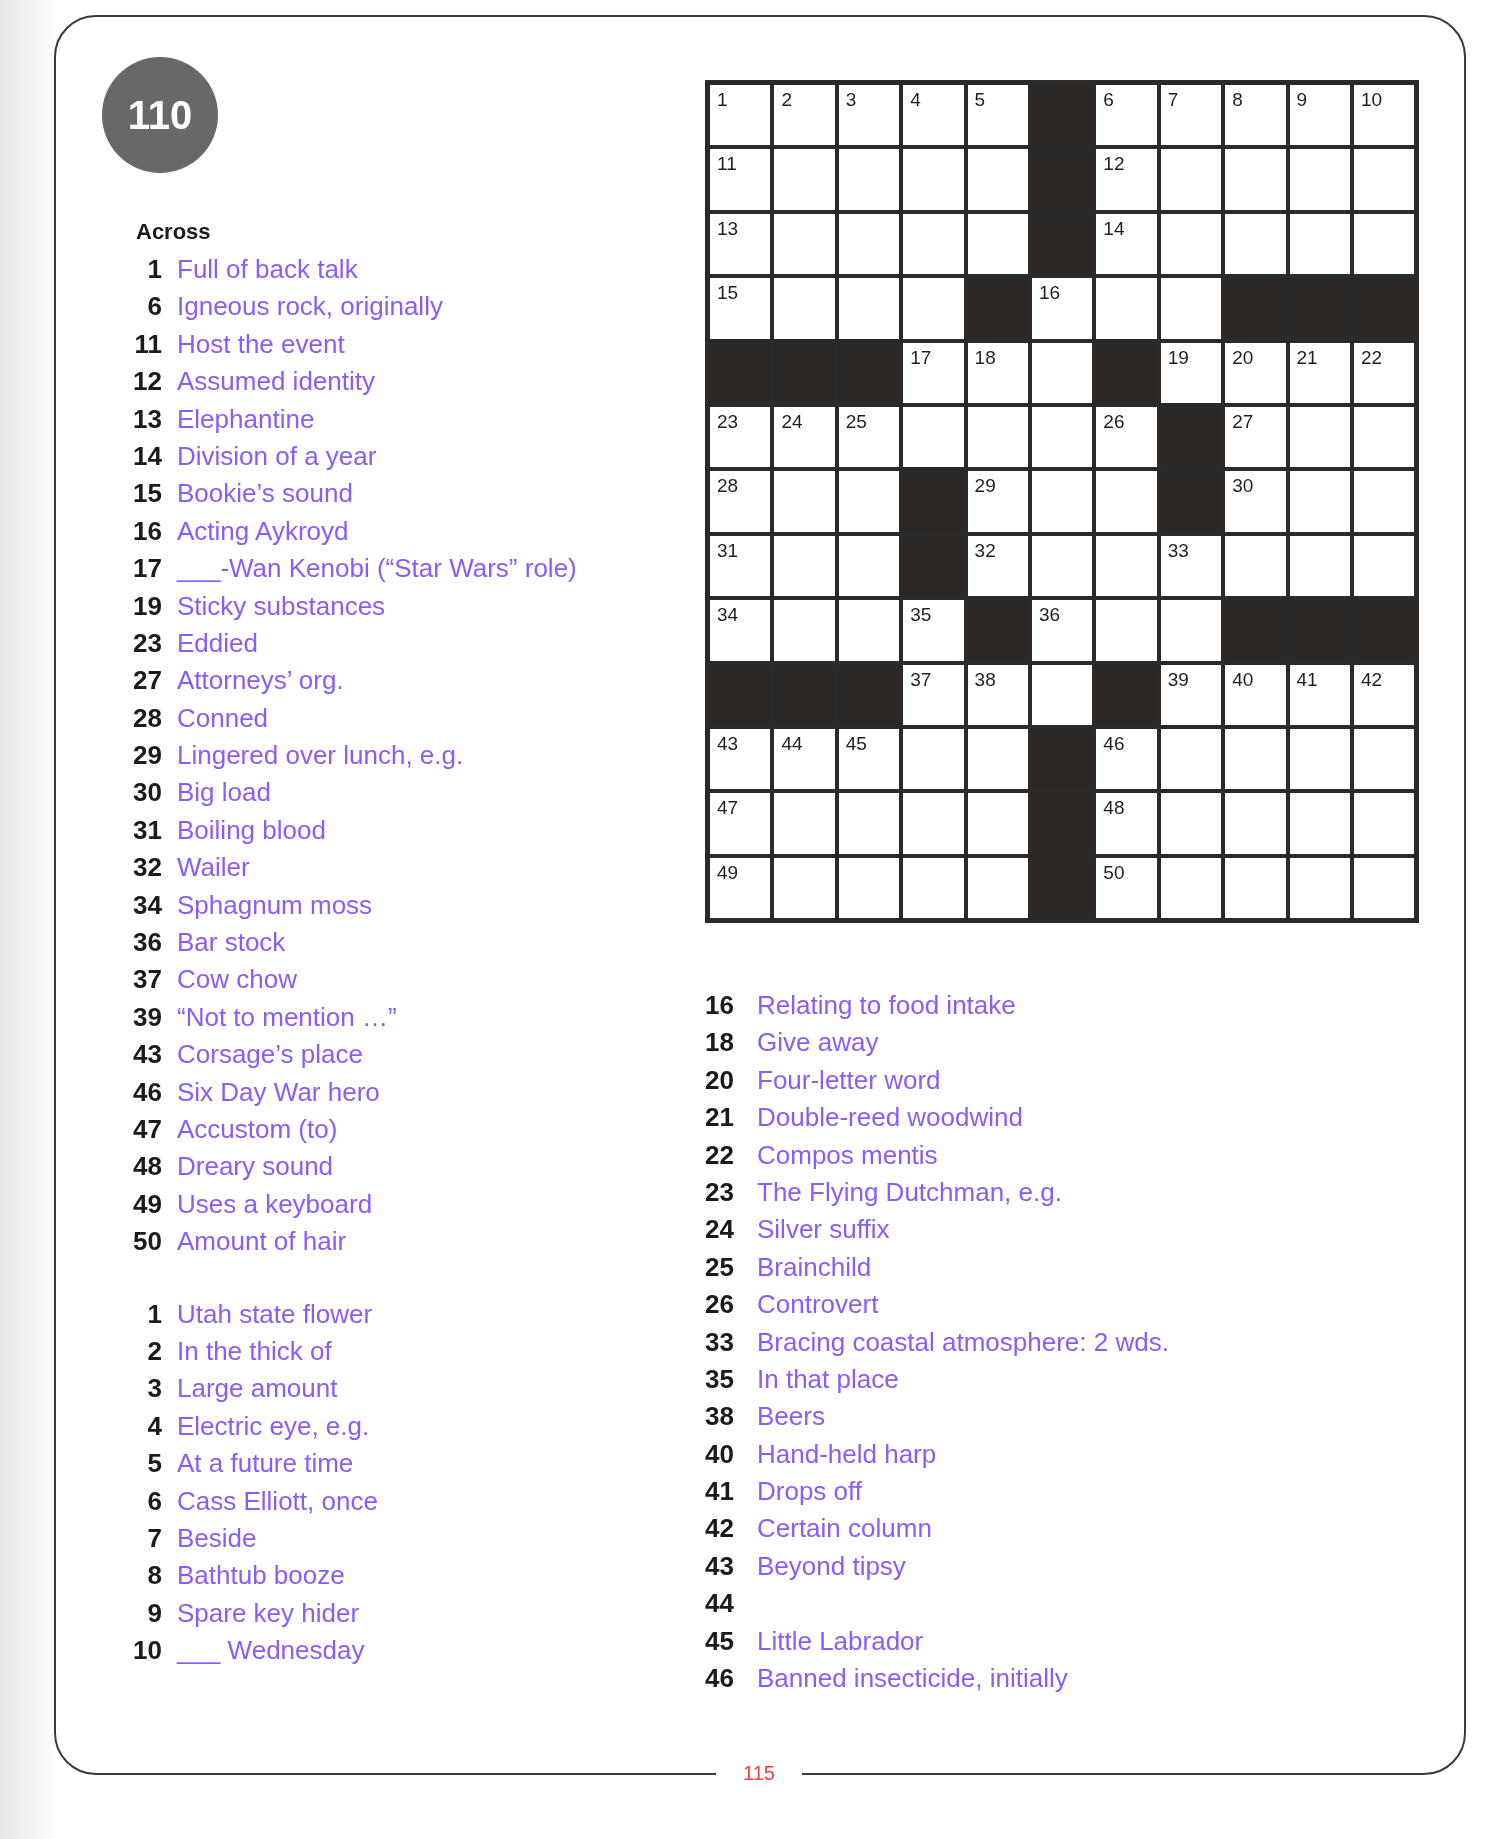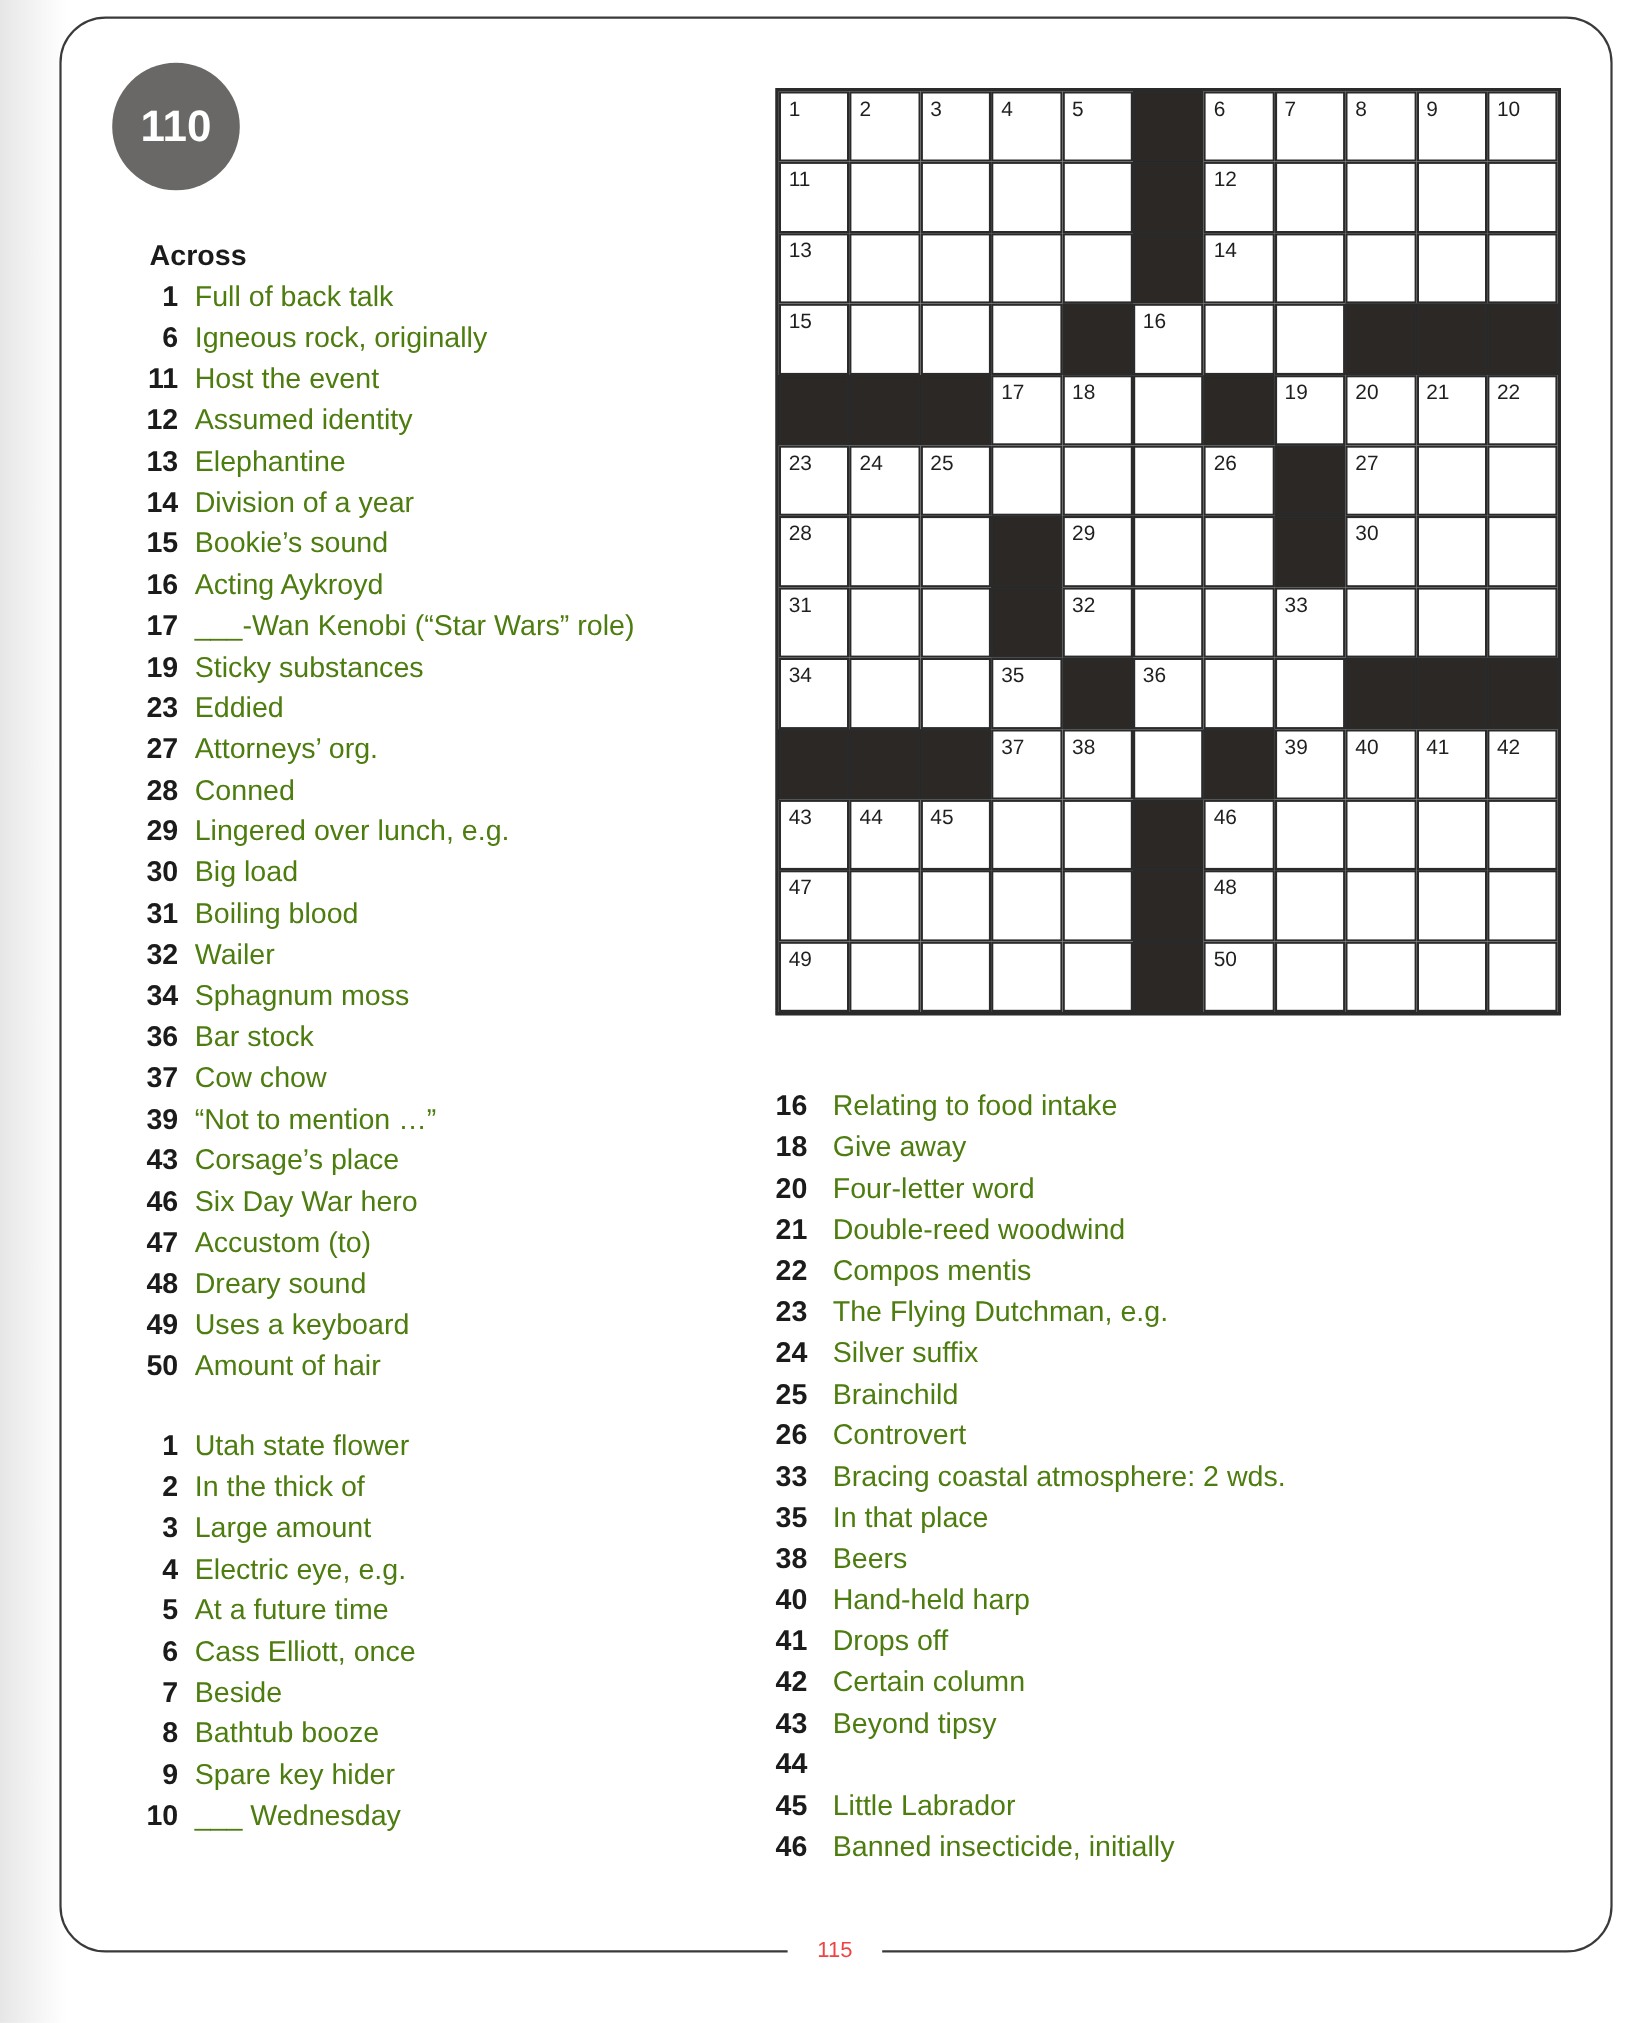--- a/index.html
+++ b/index.html
@@ -31,25 +31,25 @@
   }
   .cell {
     background:#fff; border:2px solid #2a2a2a; box-sizing:border-box; position:relative;
   }
   .cell.black { background:#2b2826; }
   .cell .num {
     position:absolute; left:7px; top:5px; font-size:19px; color:#1f1f1f; line-height:1;
   }
   .clues { position:absolute; }
   .clues h2 {
-    margin:0; font-size:26px; font-weight:bold; height:38px; line-height:38px; color:#1b1b1b;
+    margin:0; font-size:22px; font-weight:bold; height:38px; line-height:38px; color:#1b1b1b;
   }
   .clue { display:flex; height:37.4px; line-height:37.4px; font-size:26px; white-space:nowrap; }
   .clue .n { font-weight:bold; text-align:right; color:#1b1b1b; }
-  .clue .t { color:#4d7c0f; }
+  .clue .t { color:#8b5cf6; }
   .left-col .clue .n { width:40px; margin-right:15px; }
   .right-col .clue .n { width:40px; margin-right:12px; text-align:left; }
 </style>
 </head>
 <body>
 
 <div class="frame"></div>
 <div class="frame-gap"></div>
 <div class="page-number">115</div>
 

